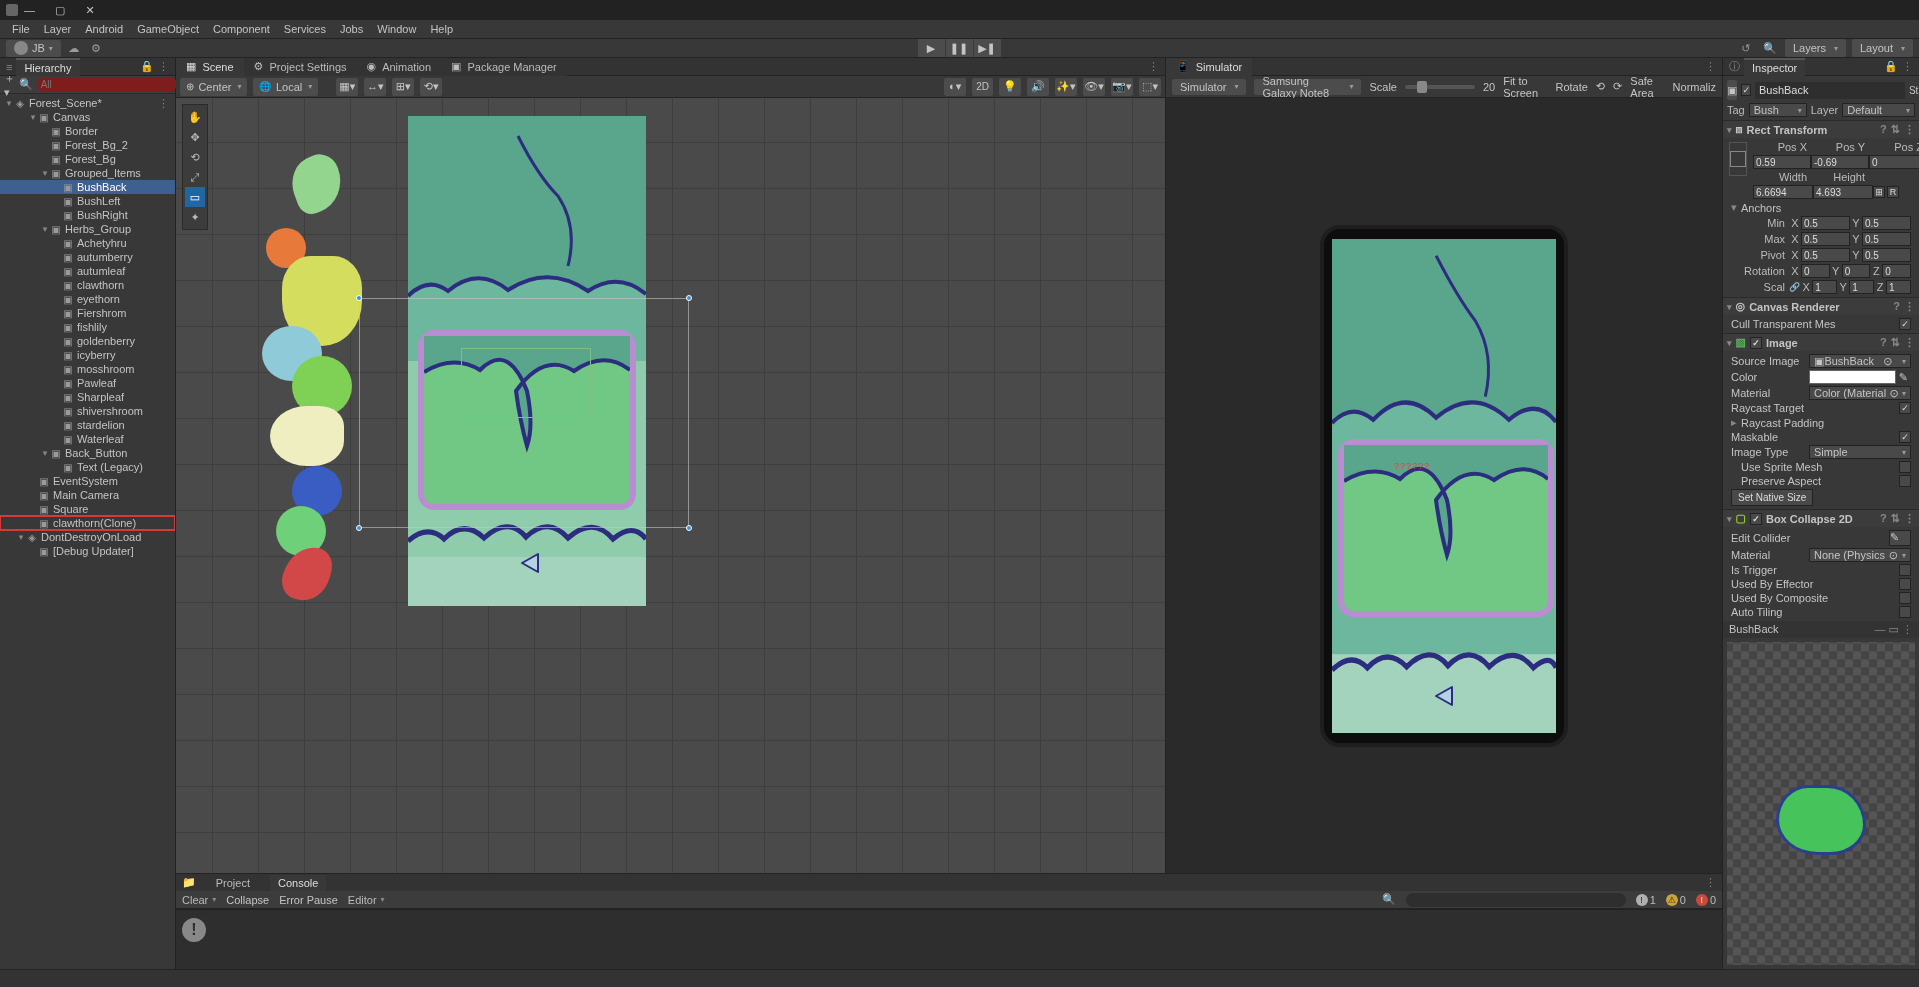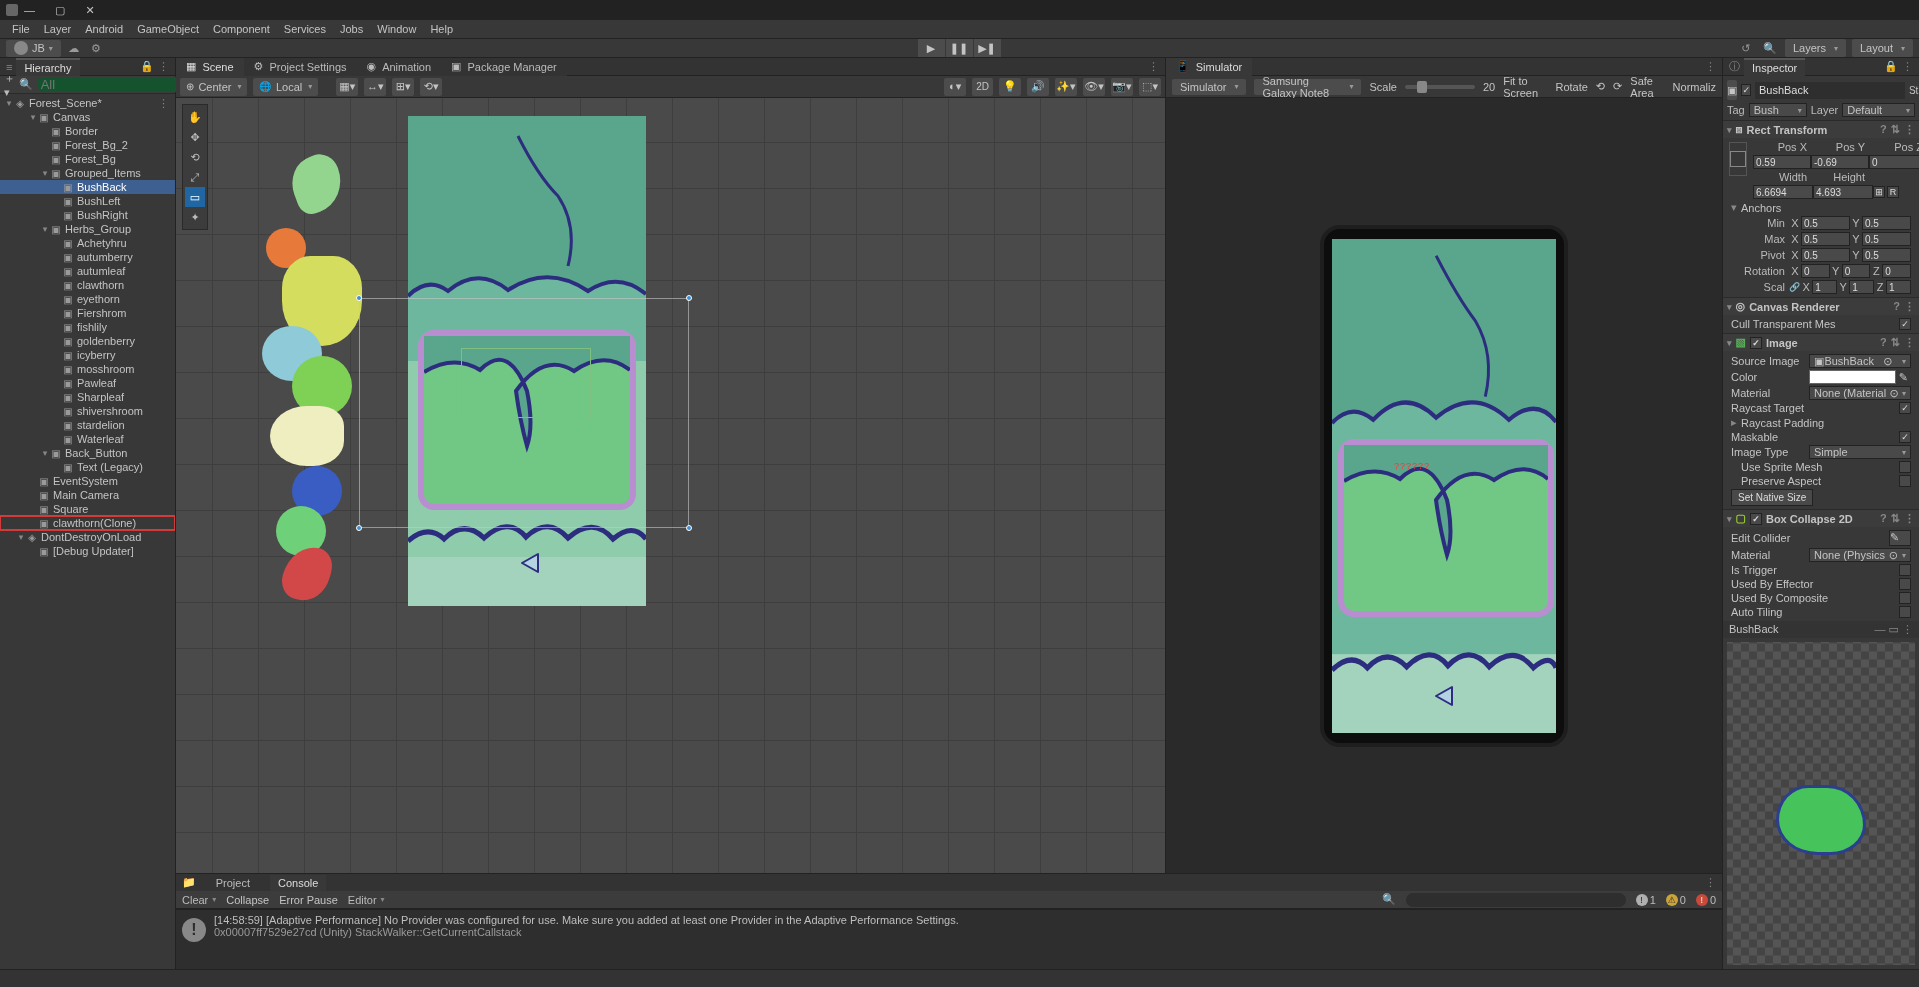--- a/index.html
+++ b/index.html
@@ -20,21 +20,21 @@
 .dd { background: #4c4c4c; height: 18px; padding: 0 8px; display: flex; align-items: center; gap: 6px; border-radius: 2px;}
 .dd::after { content: "▾"; font-size: 8px; color: #999; margin-left: 2px;}
 .main-split { display: flex; height: calc(987px - 20px - 18px - 20px - 18px); }
 
 .panel { background: #383838; display: flex; flex-direction: column; border-right: 1px solid #222;}
 .panel-tab { height: 18px; background: #333; display: flex; align-items: center; padding: 0 6px; border-bottom: 1px solid #222;}
 .panel-tab .tab-active { background: #383838; padding: 2px 8px; border-top: 2px solid #555; color: #ddd;}
 .panel-tab .ctrls { margin-left: auto; display: flex; gap: 4px; color: #888;}
 .hierarchy { width: 176px; }
 .hier-toolbar { height: 18px; display: flex; align-items: center; padding: 0 4px; gap: 4px; border-bottom: 1px solid #2a2a2a; background:#3c3c3c;}
-.hier-toolbar input { flex: 1; background: #14532d; border: none; color: #ccc; height: 15px; padding: 0 4px; border-radius: 8px; font-size:13px;}
+.hier-toolbar input { flex: 1; background: #7f1d1d; border: none; color: #ccc; height: 15px; padding: 0 4px; border-radius: 8px; font-size:10px;}
 .hier-tree { flex: 1; overflow: auto; font-size: 11px; padding-top: 2px;}
 .tree-row { height: 14px; display: flex; align-items: center; white-space: nowrap; padding-right: 4px;}
 .tree-row.selected { background: #3d6091; color: #fff;}
 .tree-row .fold { width: 10px; text-align: center; color: #888; font-size: 9px;}
 .tree-row .cube { width: 12px; height: 12px; margin-right: 3px; display:inline-flex;align-items:center;justify-content:center;color:#9a9a9a; font-size:10px;}
 .tree-row .label { color: #c4c4c4; }
 .tree-row.selected .label { color: #fff;}
 .tree-row.scene-row .label { font-weight: 500; }
 
 .center-area { flex: 1; display: flex; flex-direction: column;}
@@ -523,24 +523,20 @@
           <span class="dot warn">⚠</span>
           <span>0</span>
         </div>
       <div class="count-badge">
           <span class="dot err">!</span>
           <span>0</span>
         </div>
     </div>
     <div class="status-bar">
       <div class="warn-ico">!</div>
-      <div>
-        <div>[14:58:59] [Adaptive Performance] No Provider was configured for use. Make sure you added at least one Provider in the Adaptive Performance Settings.</div>
-        <div style="color:#9a9a9a;">0x00007ff7529e27cd (Unity) StackWalker::GetCurrentCallstack</div>
-      </div>
     </div>
   </div>
 
   <div class="inspector">
     <div class="panel-tab">
       <span style="color:#888;margin-right:4px;">ⓘ</span>
       <span class="tab-active">Inspector</span>
       <div class="ctrls">
           <span>🔒</span>
           <span>⋮</span>
@@ -691,21 +687,21 @@
           </div>
         </div>
       <div class="field-row">
           <span style="flex:0 0 78px;">Color</span>
           <div class="color-swatch"></div>
           <span style="padding:0 3px;">✎</span>
         </div>
       <div class="field-row">
           <span style="flex:0 0 78px;">Material</span>
           <div class="full-dd">
-            <span>None (Material</span>
+            <span>Color (Material</span>
             <span style="margin-left:auto;">⊙</span>
           </div>
         </div>
       <div class="field-row">
           <span style="flex:1">Raycast Target</span>
           <span class="chk">✓</span>
         </div>
       <div class="field-row">
           <span class="fold" style="width:10px;color:#888;">▸</span>
           <span>Raycast Padding</span>

